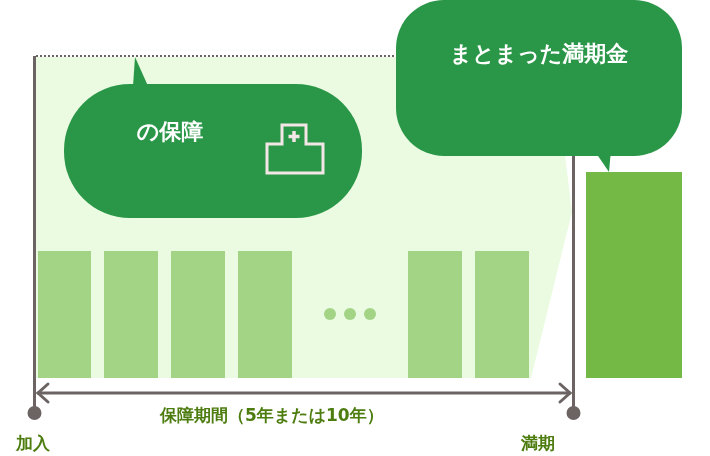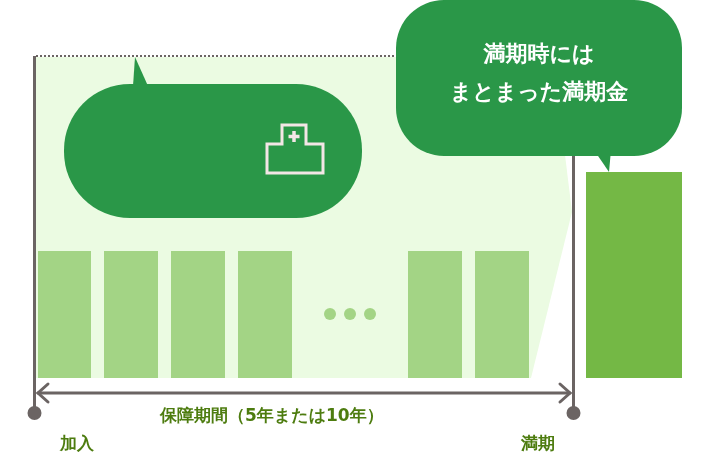--- a/index.html
+++ b/index.html
@@ -59,22 +59,22 @@
     <line x1="288.5" y1="136.5" x2="299.5" y2="136.5"></line>
   </g>
 
   <g fill="#2a9748">
     <rect x="396" y="0" width="286" height="156" rx="48" ry="48"></rect>
     <polygon points="594,150 611,150 609,172"></polygon>
   </g>
 </svg>
 
 <div class="txt" style="left:100px;top:113px;width:140px;">
+  <div>の保障</div>
 </div>
 
 <div class="txt" style="left:410px;top:35px;width:258px;">
-  <div>満期時には</div>
   <div>まとまった満期金</div>
 </div>
 
 <div class="lbl" style="left:160px;top:404px;">保障期間（5年または10年）</div>
-<div class="lbl" style="left:16px;top:432px;margin-left:44px;">加入</div>
+<div class="lbl" style="left:16px;top:432px;">加入</div>
 <div class="lbl" style="left:521px;top:432px;">満期</div>
 
 </body></html>

